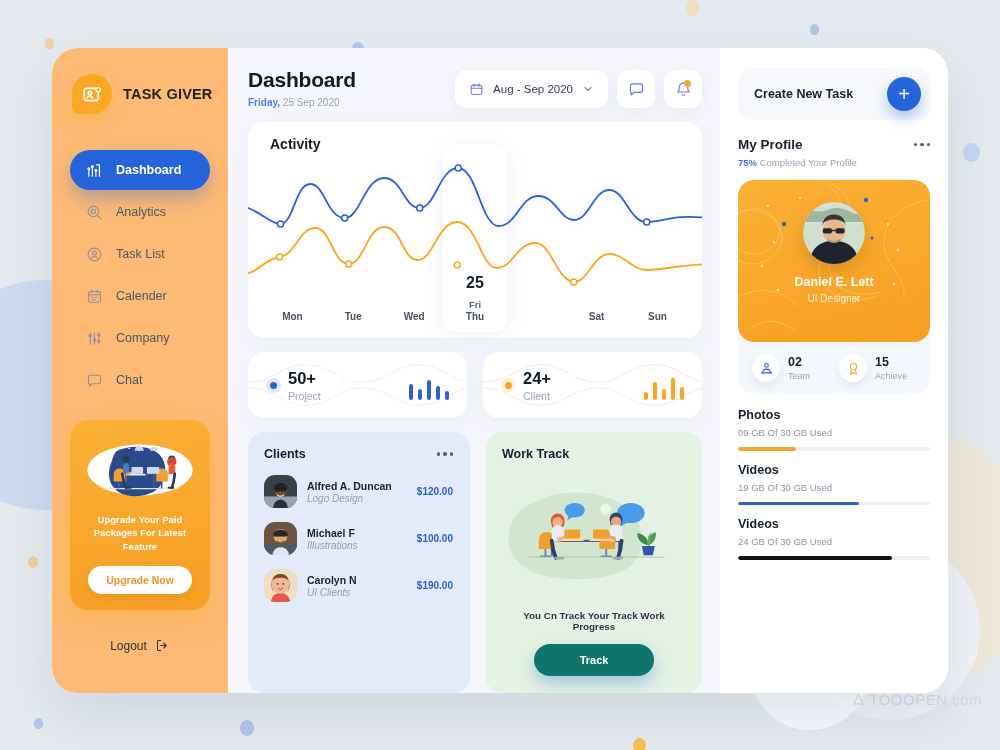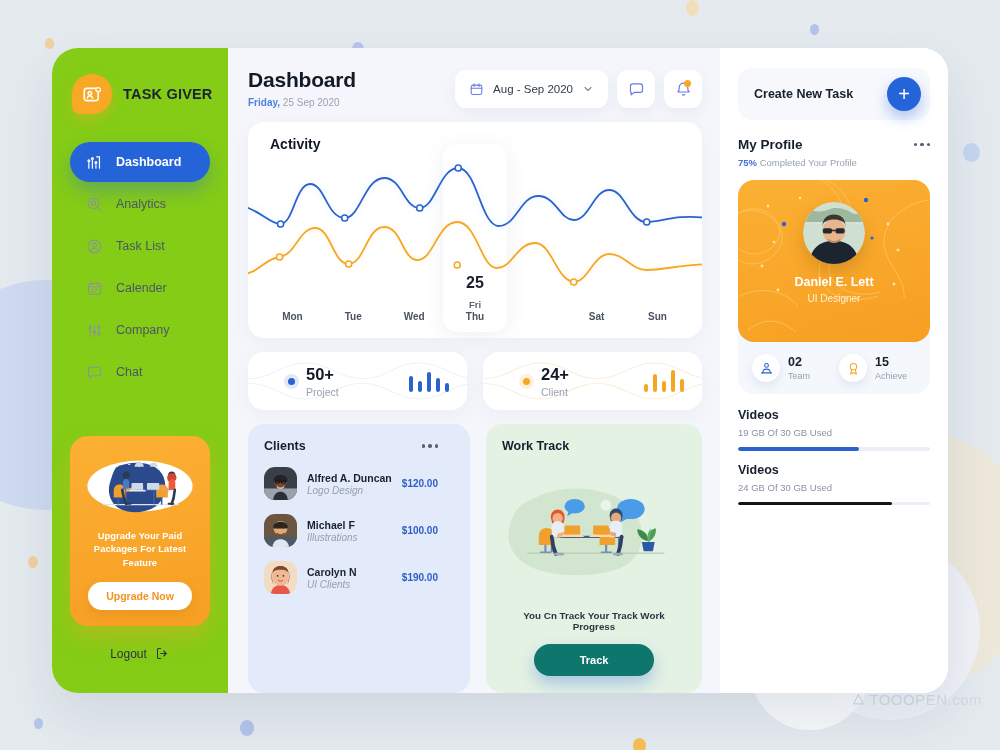--- a/index.html
+++ b/index.html
@@ -42,23 +42,23 @@
     position: absolute; left: 52px; top: 48px;
     width: 896px; height: 645px;
     background: #ffffff; border-radius: 26px;
     box-shadow: 0 22px 50px rgba(70,90,120,.13);
     display: flex; overflow: hidden;
   }
 
   
   .sidebar {
     width: 176px; flex: 0 0 176px;
-    background: #84cc16;
-    padding: 26px 0 8px 0;
-    display: flex; flex-direction: column;
+    background: #fdba74;
+    padding: 26px 0 16px 0;
+    display: flex; flex-direction: column; gap: 8px;
   }
   .brand { display: flex; align-items: center; gap: 11px; padding: 0 0 0 20px; }
   .brand-mark {
     width: 40px; height: 40px; background: #f9a826;
     border-radius: 50% 50% 50% 8px;
     display: flex; align-items: center; justify-content: center;
     box-shadow: 0 6px 14px rgba(249,168,38,.38);
   }
   .brand-name { font-size: 14.5px; font-weight: 700; color: #1b2431; letter-spacing: .2px; }
 
@@ -145,37 +145,37 @@
     position: absolute; left: 50.1%; transform: translateX(-50%);
     top: 22px; bottom: 6px; width: 64px;
     background: #fff; border-radius: 14px;
     box-shadow: 0 4px 20px rgba(90,110,150,.10);
   }
   .fri-num { position: absolute; left: 0; right: 0; bottom: 46px; text-align: center; font-size: 16px; font-weight: 700; color: #17202c; }
   .fri-lab { position: absolute; left: 0; right: 0; bottom: 28px; text-align: center; font-size: 9.5px; color: #5c6472; font-weight: 600; }
 
   .stats { display: flex; gap: 16px; margin-top: 14px; }
   .stat {
-    flex: 1; height: 58px; position: relative; overflow: hidden;
-    display: flex; align-items: center; padding-left: 40px;
+    flex: 1; height: 66px; position: relative; overflow: hidden;
+    display: flex; align-items: center; padding-left: 22px;
     box-shadow: 0 6px 18px rgba(80,100,140,.05);
   }
   .stat svg.wave { position: absolute; inset: 0; width: 100%; height: 100%; }
   .stat-dot { width: 7px; height: 7px; border-radius: 50%; margin-right: 11px; z-index: 2; }
   .stat-txt { z-index: 2; }
   .stat-num { font-size: 16.5px; font-weight: 700; color: #121a26; }
   .stat-lab { font-size: 10.5px; color: #98a1b0; margin-top: 2px; }
   .stat-bars { position: absolute; right: 18px; bottom: 18px; display: flex; align-items: flex-end; gap: 5px; z-index: 2; }
   .stat-bars i { width: 4px; border-radius: 2px; display: block; }
 
   .lower { display: flex; gap: 16px; margin-top: 14px; flex: 1; min-height: 0; }
 
   .clients {
     flex: 0 0 222px; background: #e3ebfb; border-radius: 16px;
-    padding: 15px 32px 0 16px;
+    padding: 15px 17px 0 16px;
   }
   .clients-head { display: flex; align-items: center; justify-content: space-between; }
   .clients-title { font-size: 12.5px; font-weight: 700; color: #16202d; }
   .dots3 { display: flex; gap: 3px; cursor: pointer; }
   .dots3 i { width: 3.5px; height: 3.5px; background: #566073; border-radius: 50%; display: block; }
   .client-row { display: flex; align-items: center; gap: 10px; margin-top: 14px; }
   .avatar { width: 33px; height: 33px; border-radius: 11px; flex: 0 0 33px; overflow: hidden; }
   .avatar svg { width: 100%; height: 100%; display: block; }
   .client-info { flex: 1; min-width: 0; }
   .client-name { font-size: 10.5px; font-weight: 700; color: #18222f; }
@@ -733,20 +733,27 @@
           <div>
             <div class="p-val">15</div>
             <div class="p-lab">Achieve</div>
           </div>
         </div>
       </div>
     </div>
 
     <div class="storage">
 
+      <div class="st-item">
+        <div class="st-name">Photos</div>
+        <div class="st-used">09 GB Of 30 GB Used</div>
+        <div class="st-bar">
+          <div class="st-fill" style="width:30%;background:#f5a623"></div>
+        </div>
+      </div>
 
       <div class="st-item">
         <div class="st-name">Videos</div>
         <div class="st-used">19 GB Of 30 GB Used</div>
         <div class="st-bar">
           <div class="st-fill" style="width:63%;background:#2b62cf"></div>
         </div>
       </div>
 
       <div class="st-item">

